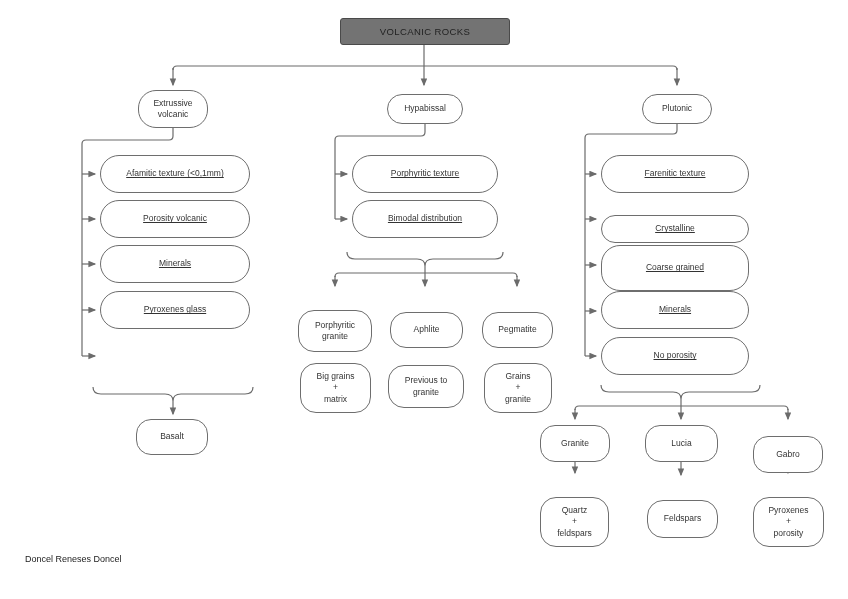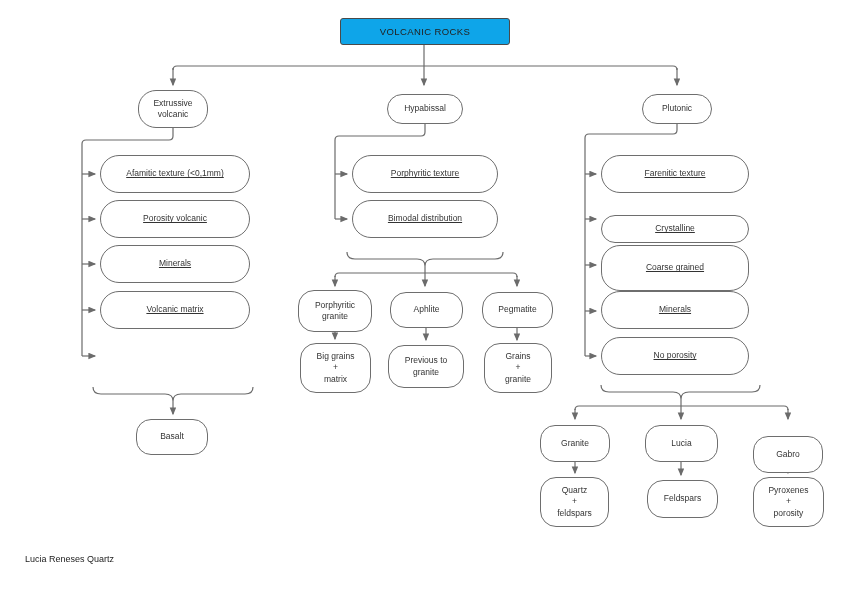--- a/index.html
+++ b/index.html
@@ -9,25 +9,25 @@
   }
   .connectors{position:absolute;left:0;top:0;width:848px;height:599px;}
   .node{
     position:absolute;display:flex;align-items:center;justify-content:center;
     text-align:center;background:#ffffff;border:1.3px solid #6e6e6e;
     color:#333333;font-size:8.5px;line-height:1.3;white-space:pre-line;
     box-sizing:border-box;padding:1px 4px;
   }
   .pill{border-radius:19px;text-decoration:underline;}
   .r18{border-radius:18px;}
-  .r16{border-radius:16px;}
+  .r16{border-radius:16px;margin-top:20px;}
   .r15{border-radius:15px;}
   .title-box{
     position:absolute;display:flex;align-items:center;justify-content:center;
-    background:#0ea5e9;border:1.4px solid #4a4a4a;border-radius:3px;
+    background:#737373;border:1.4px solid #4a4a4a;border-radius:3px;
     color:#222222;font-size:9.5px;letter-spacing:0.4px;box-sizing:border-box;
   }
   .footer{
     position:absolute;left:25px;top:554px;font-size:9px;color:#222222;
   }
 </style>
 </head>
 <body>
 
 <div class="canvas">
@@ -97,21 +97,21 @@
   <div class="title-box" style="left:340px;top:18px;width:170px;height:27px">VOLCANIC ROCKS</div>
 
   <div class="node r18" style="left:138px;top:90px;width:70px;height:38px">Extrussive
 volcanic</div>
   <div class="node r15" style="left:387px;top:94px;width:76px;height:30px">Hypabissal</div>
   <div class="node r15" style="left:642px;top:94px;width:70px;height:30px">Plutonic</div>
 
   <div class="node pill" style="left:100px;top:155px;width:150px;height:38px">Afamitic texture (&lt;0,1mm)</div>
   <div class="node pill" style="left:100px;top:200px;width:150px;height:38px">Porosity volcanic</div>
   <div class="node pill" style="left:100px;top:245px;width:150px;height:38px">Minerals</div>
-  <div class="node pill" style="left:100px;top:291px;width:150px;height:38px">Volcanic matrix</div>
+  <div class="node pill" style="left:100px;top:291px;width:150px;height:38px">Pyroxenes glass</div>
   <div class="node r15" style="left:136px;top:419px;width:72px;height:36px">Basalt</div>
 
   <div class="node pill" style="left:352px;top:155px;width:146px;height:38px">Porphyritic texture</div>
   <div class="node pill" style="left:352px;top:200px;width:146px;height:38px">Bimodal distribution</div>
 
   <div class="node r16" style="left:298px;top:290px;width:74px;height:42px">Porphyritic
 granite</div>
   <div class="node r16" style="left:390px;top:292px;width:73px;height:36px">Aphlite</div>
   <div class="node r16" style="left:482px;top:292px;width:71px;height:36px">Pegmatite</div>
 
@@ -135,15 +135,15 @@
   <div class="node r15" style="left:753px;top:436px;width:70px;height:37px">Gabro</div>
 
   <div class="node r16" style="left:540px;top:477px;width:69px;height:50px">Quartz
 +
 feldspars</div>
   <div class="node r16" style="left:647px;top:480px;width:71px;height:38px">Feldspars</div>
   <div class="node r16" style="left:753px;top:477px;width:71px;height:50px">Pyroxenes
 +
 porosity</div>
 
-  <div class="footer">Lucia Reneses Quartz</div>
+  <div class="footer">Doncel Reneses Doncel</div>
 
 </div>
 
 </body></html>

